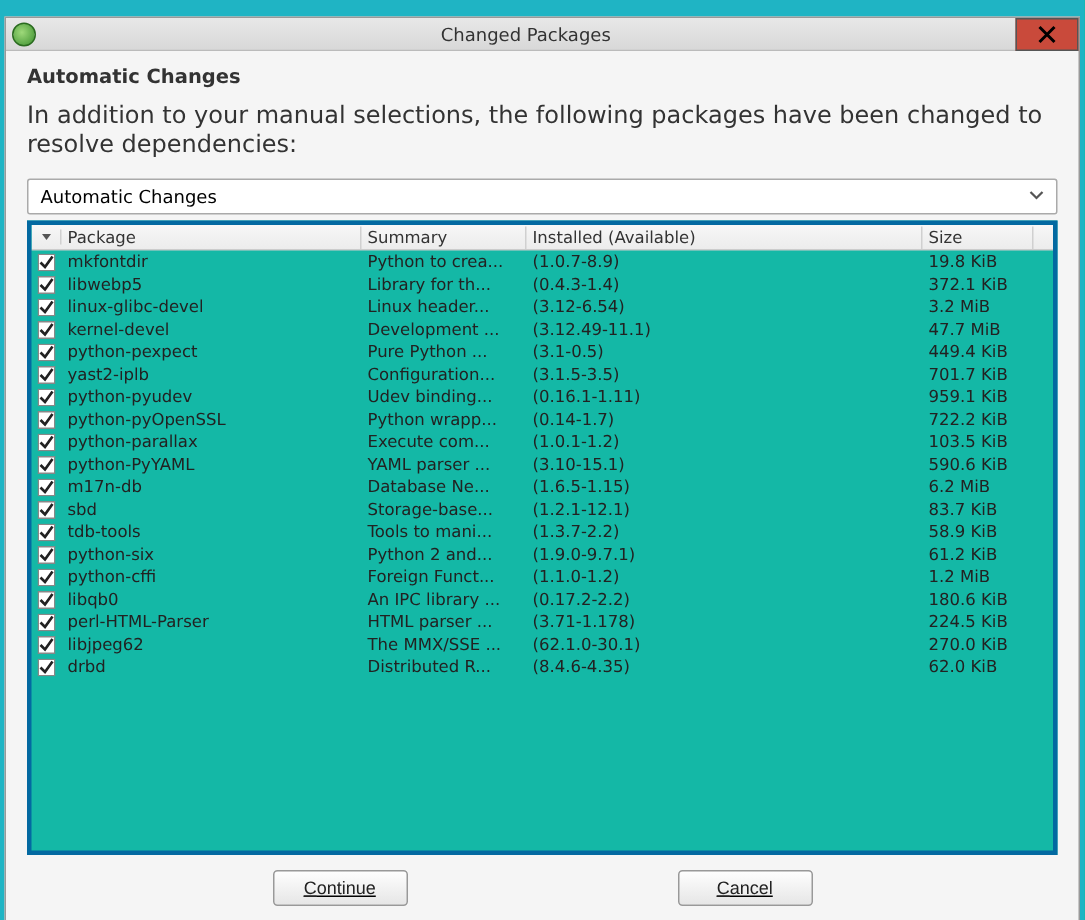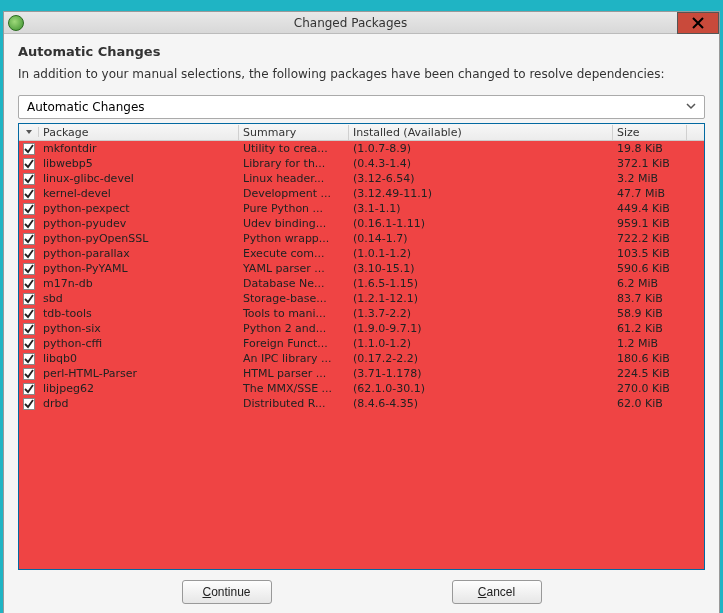--- a/index.html
+++ b/index.html
@@ -5,35 +5,35 @@
 * { box-sizing: border-box; margin: 0; padding: 0; }
 body { font-family: "DejaVu Sans", Arial, sans-serif; font-size: 12px; background: #1fb4c4; width: 723px; height: 613px; overflow: hidden; }
 .window { position: absolute; top: 11px; left: 3px; width: 717px; height: 608px; background: #f5f5f5; display: flex; flex-direction: column; border: 1px solid #999; }
 .titlebar { height: 22px; background: linear-gradient(#e8e8e8,#d8d8d8); display: flex; align-items: center; position: relative; border-bottom: 1px solid #bbb; }
 .titlebar-icon { width: 16px; height: 16px; margin-left: 4px; background: radial-gradient(circle at 40% 40%, #9ed97a, #3b8f2e); border-radius: 50%; border: 1px solid #2a6b1f; }
 .titlebar-title { flex: 1; text-align: center; color: #333; font-size: 12px; }
 .close-btn { width: 42px; height: 22px; background: #c94a3b; color: #000; display: flex; align-items: center; justify-content: center; border: 1px solid #555; cursor: pointer; }
 .close-btn svg { width: 12px; height: 12px; }
 .content { flex: 1; display: flex; flex-direction: column; padding: 10px 14px 8px 14px; }
 .heading { font-weight: bold; font-size: 13px; color: #333; margin-bottom: 8px; }
-.description { color: #333; font-size: 12px; margin-bottom: 14px; }
+.description { color: #333; font-size: 16px; margin-bottom: 14px; }
 .dropdown { display: flex; align-items: center; justify-content: space-between; background: #fff; border: 1px solid #aaa; border-radius: 2px; height: 24px; padding: 0 8px; margin-bottom: 4px; cursor: pointer; }
 .dropdown-caret svg { width: 10px; height: 10px; }
-.table-wrap { flex: 1; background: #ef4444; border: 1px solid #0369a1; overflow-y: auto; }
+.table-wrap { flex: 1; background: #14b8a6; border: 3px solid #0369a1; overflow-y: auto; }
 .table-head { display: flex; background: linear-gradient(#f7f7f7,#ececec); border-bottom: 1px solid #ccc; color: #333; font-size: 11px; height: 17px; align-items: center; }
 .th { padding: 1px 4px; border-right: 1px solid #d0d0d0; white-space: nowrap; overflow: hidden; }
 .col-chk { width: 20px; display: flex; justify-content: center; align-items: center; }
 .col-pkg { width: 200px; }
 .col-sum { width: 110px; }
 .col-inst { width: 264px; }
 .col-size { width: 74px; }
 .row { display: flex; height: 15px; align-items: center; padding: 0 0; font-size: 11px; color: #222; }
 .td { padding: 0 4px; white-space: nowrap; overflow: hidden; text-overflow: ellipsis; }
 .chk-icon { width: 12px; height: 12px; }
-.btnbar { display: flex; justify-content: center; gap: 180px; padding: 10px 0 6px 0; }
+.btnbar { display: flex; justify-content: center; gap: 180px; padding: 10px 0 6px 0; text-decoration: underline; }
 .btn { min-width: 90px; height: 24px; background: linear-gradient(#fefefe,#e6e6e6); border: 1px solid #999; border-radius: 3px; cursor: pointer; font-size: 12px; color: #222; padding: 0 14px; }
 .mnemonic { text-decoration: underline; }
 </style>
 </head>
 <body>
 
 <div class="window">
   <div class="titlebar">
     <div class="titlebar-icon"></div>
     <div class="titlebar-title">Changed Packages</div>
@@ -71,21 +71,21 @@
       </div>
       <div id="rows-container">
           <div class="row">
             <div class="td col-chk">
               <svg class="chk-icon" viewBox="0 0 12 12">
                 <rect x="0.5" y="0.5" width="11" height="11" fill="#fff" stroke="#888"></rect>
                 <path d="M2 6 L5 9 L10 2" stroke="#222" stroke-width="1.8" fill="none"></path>
               </svg>
             </div>
             <div class="td col-pkg">mkfontdir</div>
-            <div class="td col-sum">Utility to crea...</div>
+            <div class="td col-sum">Python to crea...</div>
             <div class="td col-inst">(1.0.7-8.9)</div>
             <div class="td col-size">19.8 KiB</div>
           </div>
           <div class="row">
             <div class="td col-chk">
               <svg class="chk-icon" viewBox="0 0 12 12">
                 <rect x="0.5" y="0.5" width="11" height="11" fill="#fff" stroke="#888"></rect>
                 <path d="M2 6 L5 9 L10 2" stroke="#222" stroke-width="1.8" fill="none"></path>
               </svg>
             </div>
@@ -120,22 +120,34 @@
           </div>
           <div class="row">
             <div class="td col-chk">
               <svg class="chk-icon" viewBox="0 0 12 12">
                 <rect x="0.5" y="0.5" width="11" height="11" fill="#fff" stroke="#888"></rect>
                 <path d="M2 6 L5 9 L10 2" stroke="#222" stroke-width="1.8" fill="none"></path>
               </svg>
             </div>
             <div class="td col-pkg">python-pexpect</div>
             <div class="td col-sum">Pure Python ...</div>
-            <div class="td col-inst">(3.1-1.1)</div>
+            <div class="td col-inst">(3.1-0.5)</div>
             <div class="td col-size">449.4 KiB</div>
+          </div>
+          <div class="row">
+            <div class="td col-chk">
+              <svg class="chk-icon" viewBox="0 0 12 12">
+                <rect x="0.5" y="0.5" width="11" height="11" fill="#fff" stroke="#888"></rect>
+                <path d="M2 6 L5 9 L10 2" stroke="#222" stroke-width="1.8" fill="none"></path>
+              </svg>
+            </div>
+            <div class="td col-pkg">yast2-iplb</div>
+            <div class="td col-sum">Configuration...</div>
+            <div class="td col-inst">(3.1.5-3.5)</div>
+            <div class="td col-size">701.7 KiB</div>
           </div>
           <div class="row">
             <div class="td col-chk">
               <svg class="chk-icon" viewBox="0 0 12 12">
                 <rect x="0.5" y="0.5" width="11" height="11" fill="#fff" stroke="#888"></rect>
                 <path d="M2 6 L5 9 L10 2" stroke="#222" stroke-width="1.8" fill="none"></path>
               </svg>
             </div>
             <div class="td col-pkg">python-pyudev</div>
             <div class="td col-sum">Udev binding...</div>

